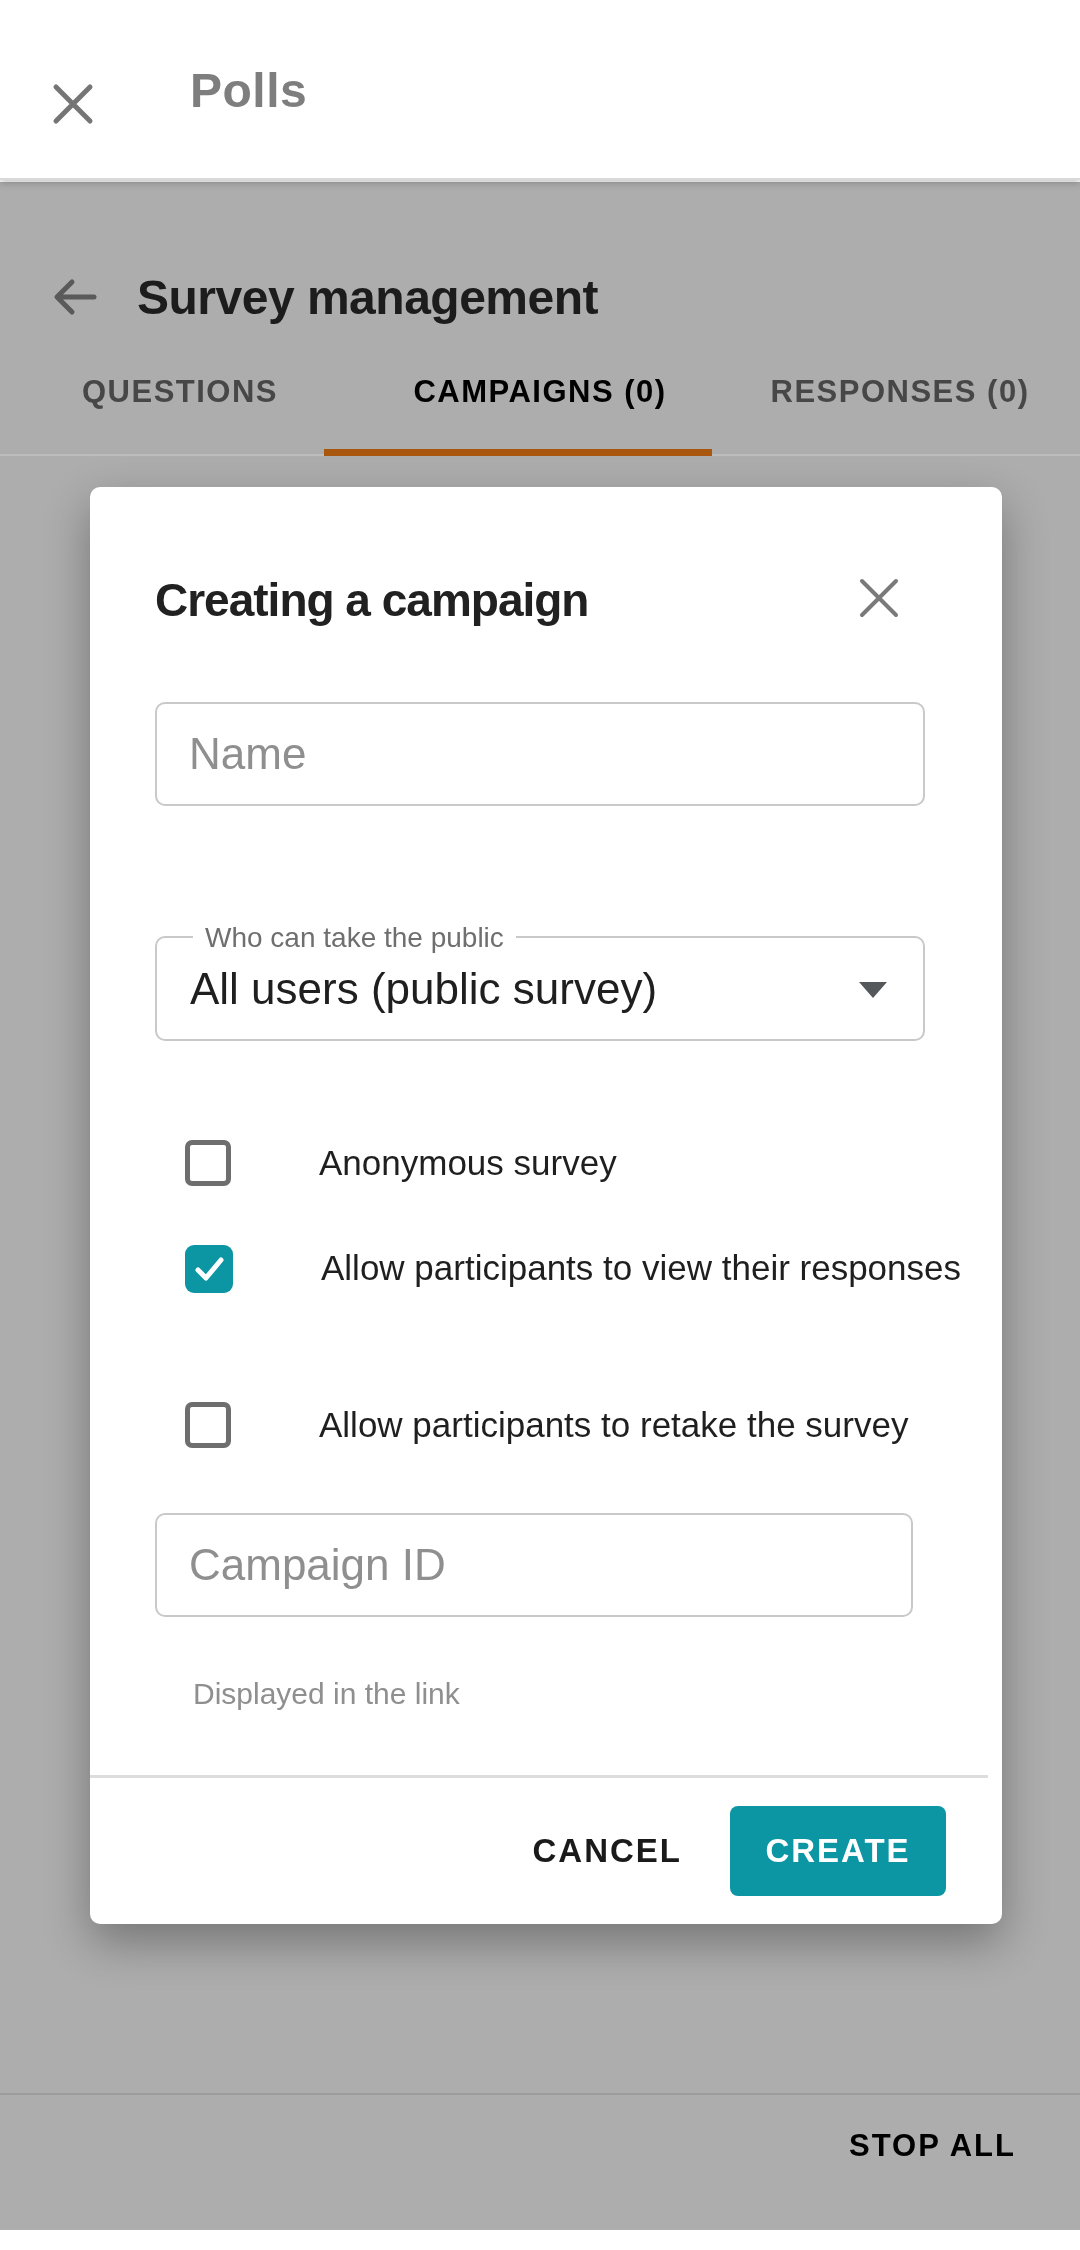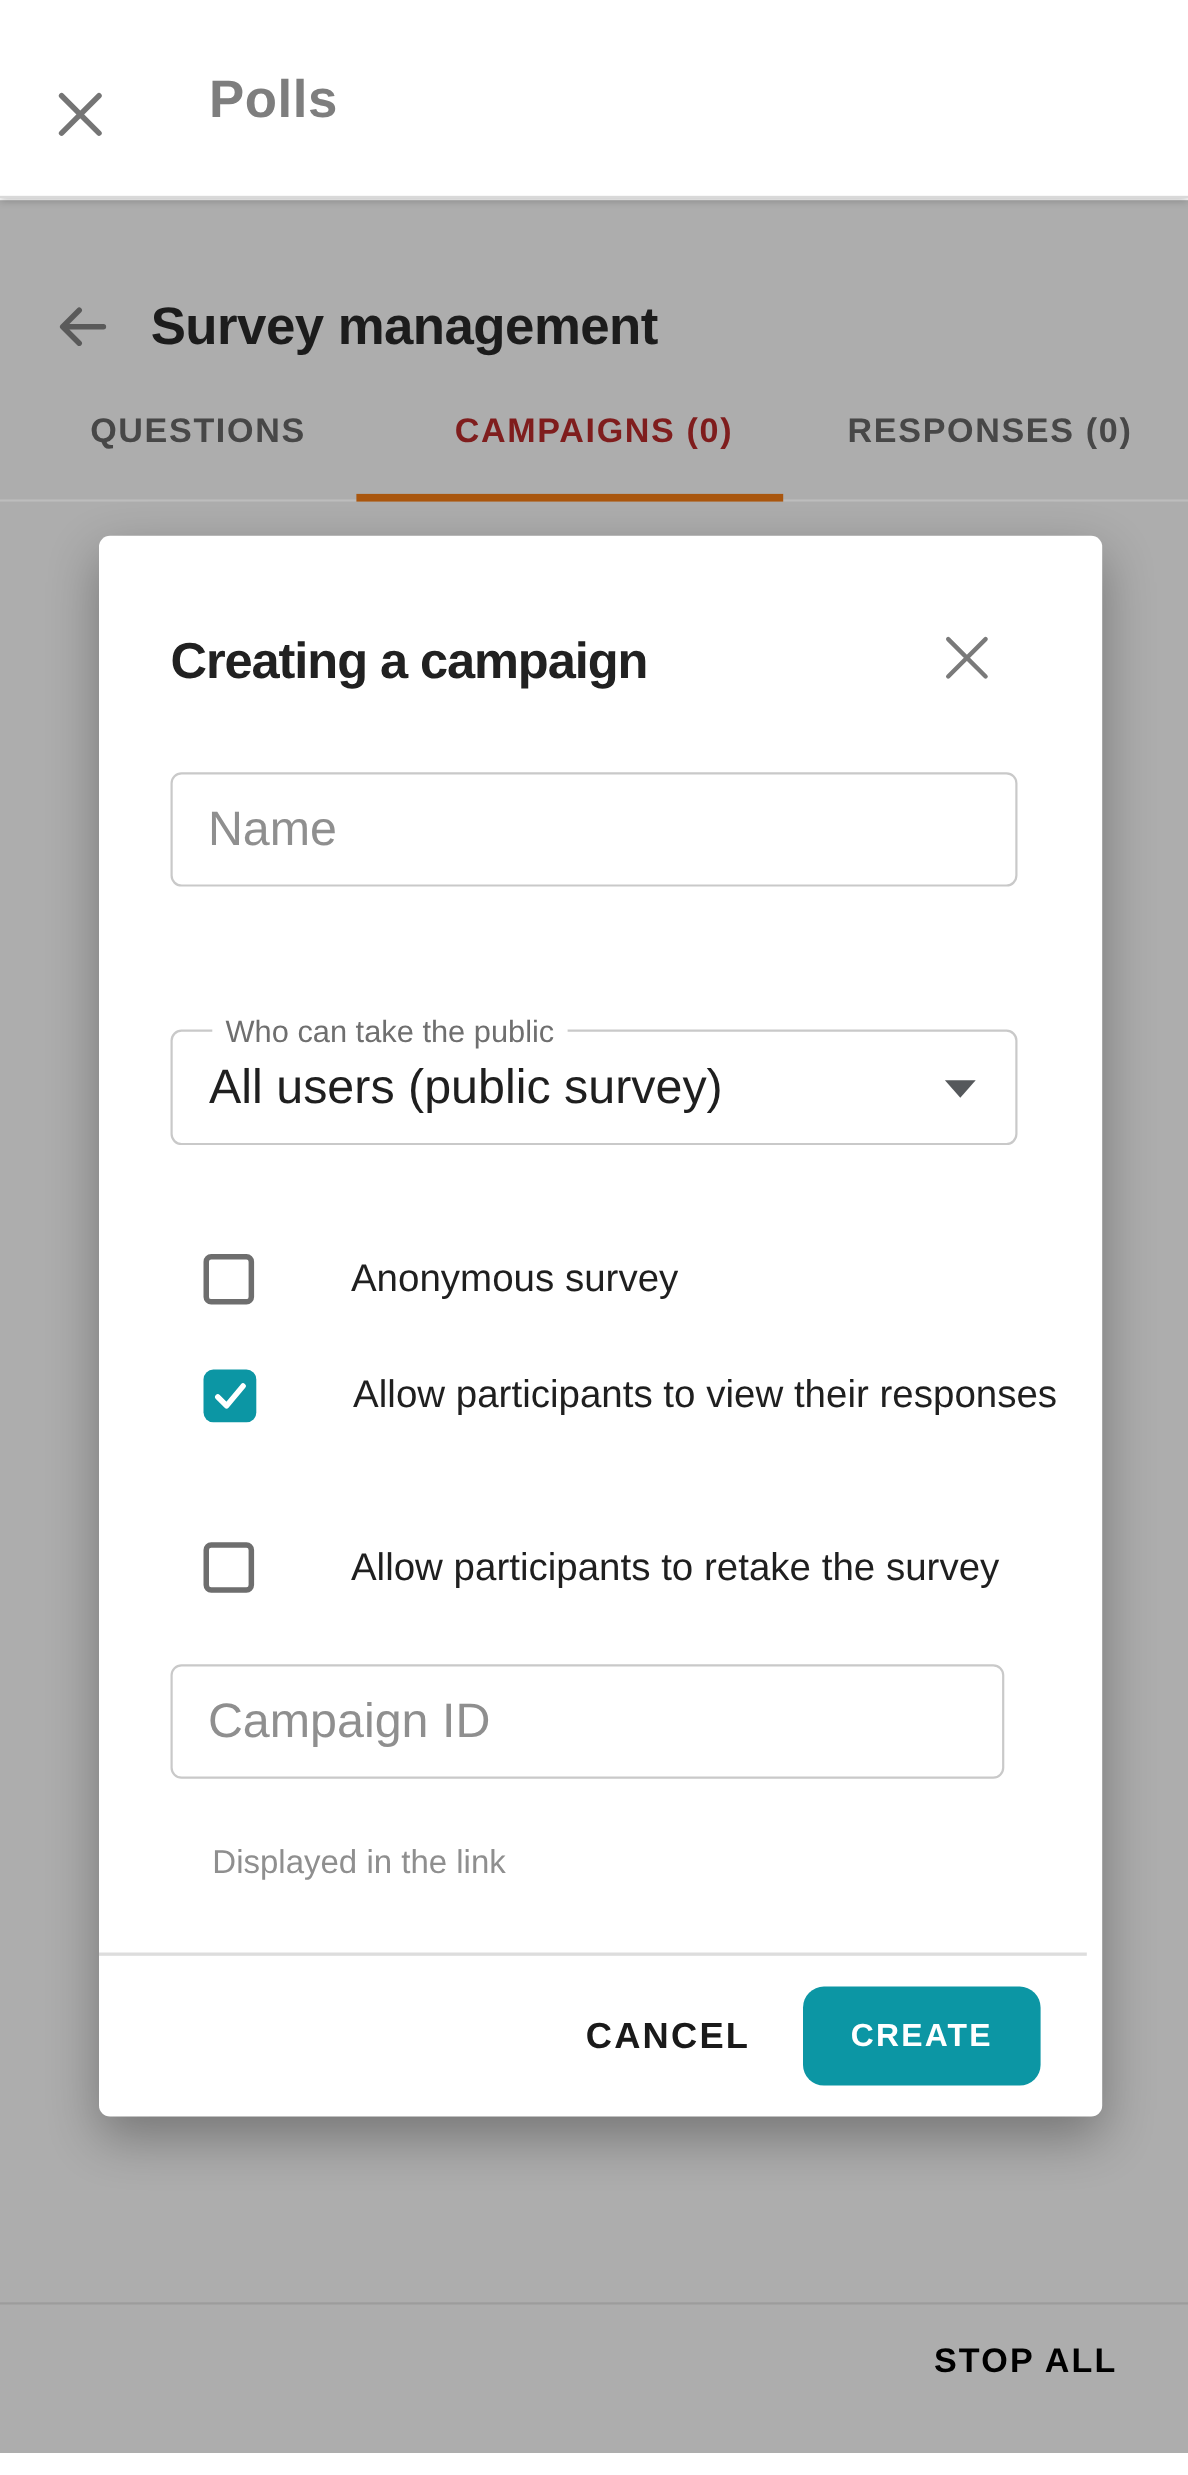--- a/index.html
+++ b/index.html
@@ -18,21 +18,21 @@
 
   .subheader { position:absolute; left:0; top:40px; width:1080px; height:150px; }
   .back-arrow { position:absolute; left:50px; top:50px; width:50px; height:50px; cursor:pointer; }
   .subheader-title { position:absolute; left:137px; top:0; height:150px; display:flex; align-items:center;
                      font-size:48px; font-weight:600; color:#1c1c1c; letter-spacing:-0.5px; }
 
   .tabbar { position:absolute; left:0; top:148px; width:1080px; height:126px;
             display:flex; border-bottom:2px solid #bdbdbd; }
   .tab { flex:1 1 0; display:flex; align-items:center; justify-content:center;
          font-size:31px; font-weight:600; letter-spacing:1.5px; color:#474747; cursor:pointer; }
-  .tab.active { color:#7f1d1d;text-align:right; }
+  .tab.active { color:#000000;text-align:right; }
   .tab-indicator { position:absolute; left:324px; bottom:-2px; width:388px; height:7px; background:#a9560e; }
 
   
   .modal { position:absolute; left:90px; top:305px; width:912px; height:1437px; background:#ffffff;
            border-radius:10px; box-shadow:0 18px 46px rgba(0,0,0,0.32); z-index:2; }
   .modal-title { position:absolute; left:65px; top:86px; font-size:46px; font-weight:600;
                  letter-spacing:-1px; color:#212121; }
   .modal-close { position:absolute; left:762px; top:84px; width:54px; height:54px; cursor:pointer; }
 
   .text-field { position:absolute; left:65px; width:770px; height:104px; border:2px solid #c9c9c9;
@@ -61,22 +61,22 @@
   .cb-label { margin-left:88px; max-width:700px; font-size:35px; line-height:52px; color:#1f1f1f; }
 
   .helper-text { position:absolute; left:103px; top:1190px; font-size:30px; color:#8f8f8f; }
 
   .modal-divider { position:absolute; left:0; top:1288px; width:898px; height:3px; background:#dddddd; }
   .modal-footer { position:absolute; left:0; top:1291px; width:898px; height:146px;
                   display:flex; align-items:center; justify-content:flex-end; padding-right:42px;padding-left:20px; }
   .btn-cancel { border:none; background:transparent; font-family:"Liberation Sans",sans-serif;
                 font-size:33px; font-weight:700; letter-spacing:2px; color:#1a1a1a; cursor:pointer;
                 padding:20px 24px; margin-right:24px; }
-  .btn-create { border:none; width:216px; height:90px; border-radius:19px; background:#0c96a4;
-                font-family:"Liberation Sans",sans-serif; font-size:29px; font-weight:700;
+  .btn-create { border:none; width:216px; height:90px; border-radius:8px; background:#0c96a4;
+                font-family:"Liberation Sans",sans-serif; font-size:33px; font-weight:700;
                 letter-spacing:2px; color:#ffffff; cursor:pointer; }
 
   
   .bottom-divider { position:absolute; left:0; top:1911px; width:1080px; height:2px; background:#9c9c9c; }
   .stop-all { position:absolute; right:64px; top:1946px; font-size:31px; font-weight:600;
               letter-spacing:2px; color:#000000; cursor:pointer; }
 
   .bottom-white { position:absolute; left:0; top:2230px; width:1080px; height:20px; background:#ffffff; }
 
   svg { display:block; }

